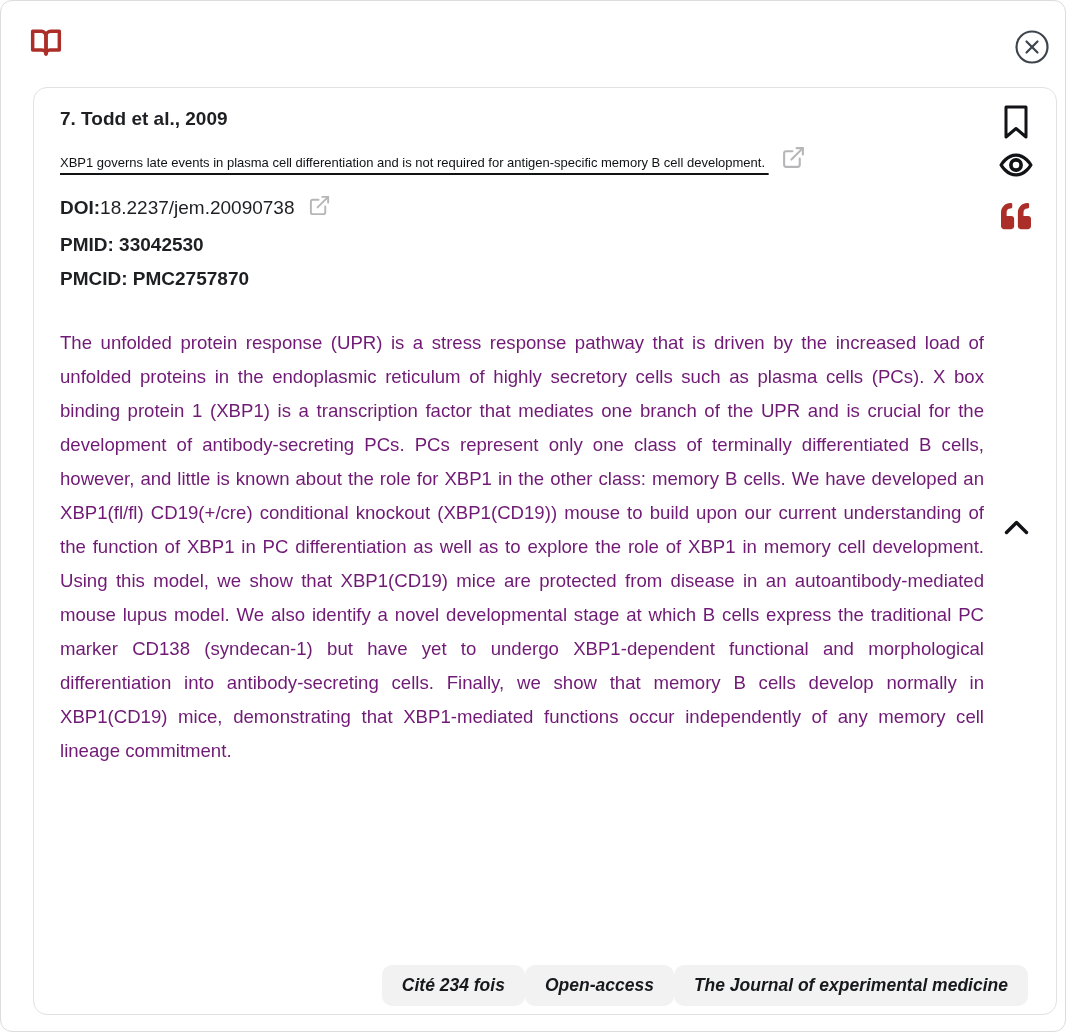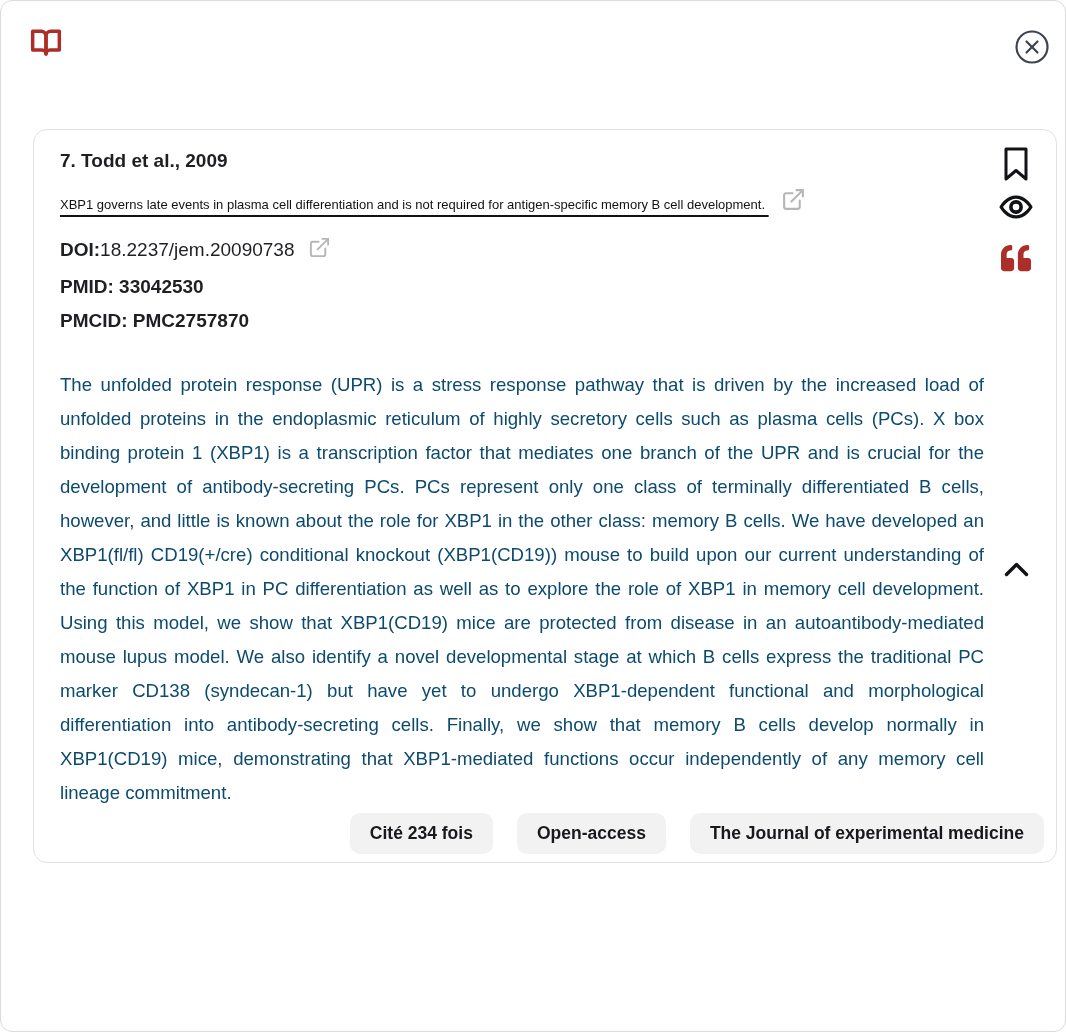--- a/index.html
+++ b/index.html
@@ -28,25 +28,24 @@
   .close-btn {
     position: absolute; left: 1012px; top: 28px;
     width: 38px; height: 38px;
     background: none; border: none; cursor: pointer;
     display: flex; align-items: center; justify-content: center;
   }
   
   .card {
     position: absolute;
     left: 32px; top: 86px;
-    width: 1024px; height: 734px;
+    width: 1024px; height: 928px;
     border: 1px solid #e2e2e5;
     border-radius: 14px;
     background: #ffffff;
-    margin-top: 42px;
   }
   .content {
     position: absolute;
     left: 26px; top: 18px;
     width: 924px;
   }
   .ref-heading {
     font-size: 19px; line-height: 26px;
     font-weight: 700; color: #1d1f22;
     margin-bottom: 10px;
@@ -69,40 +68,40 @@
     color: #1d1f22;
   }
   .meta-row .lbl { font-weight: 700; text-align: center; }
   .meta-row.bold-val .val { font-weight: 700; }
   .meta-row .val { font-weight: 400; }
   .doi-ext { vertical-align: -3px; margin-left: 8px; }
   .abstract {
     margin-top: 30px;
     font-size: 18.6px; line-height: 34px;
     text-align: justify;
-    color: #0c4a6e;
+    color: #701a75;
     width: 924px;
   }
   
   .rail-icon {
     position: absolute;
     right: 22px;
     width: 36px; height: 38px;
     display: flex; align-items: center; justify-content: center;
     background: none; border: none; cursor: pointer;
   }
   .bookmark-pos { top: 16px; }
   .eye-pos { top: 59px; }
   .quote-pos { top: 110px; }
   .chevron-pos { top: 422px; }
   
   .badges {
     position: absolute;
-    right: 12px; bottom: 8px;
-    display: flex; gap: 24px;
+    right: 28px; bottom: 8px;
+    display: flex;  font-style: italic;
   }
   .badge {
     background: #f2f2f3;
     border-radius: 10px;
     padding: 10px 20px;
     font-size: 17.5px;
     font-weight: 700;
     color: #17191c;
     white-space: nowrap;
   }

